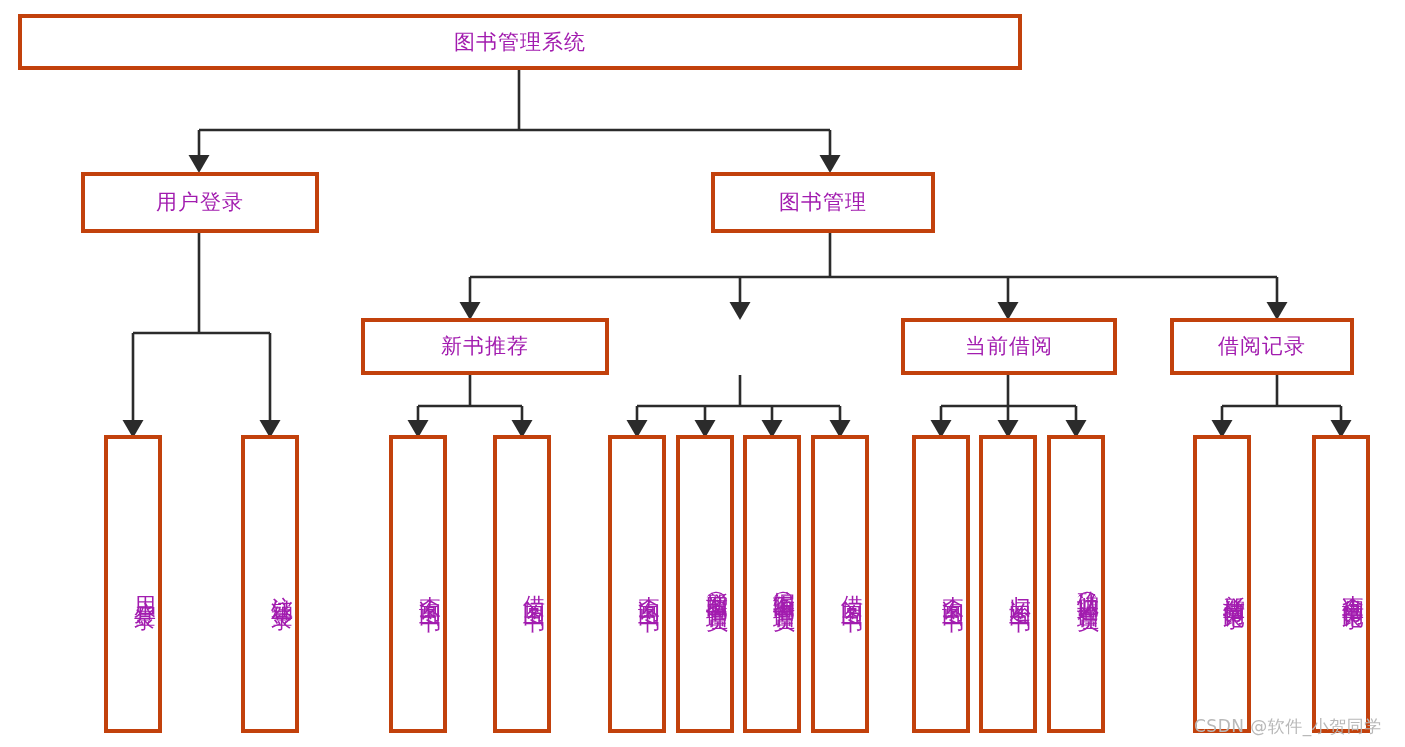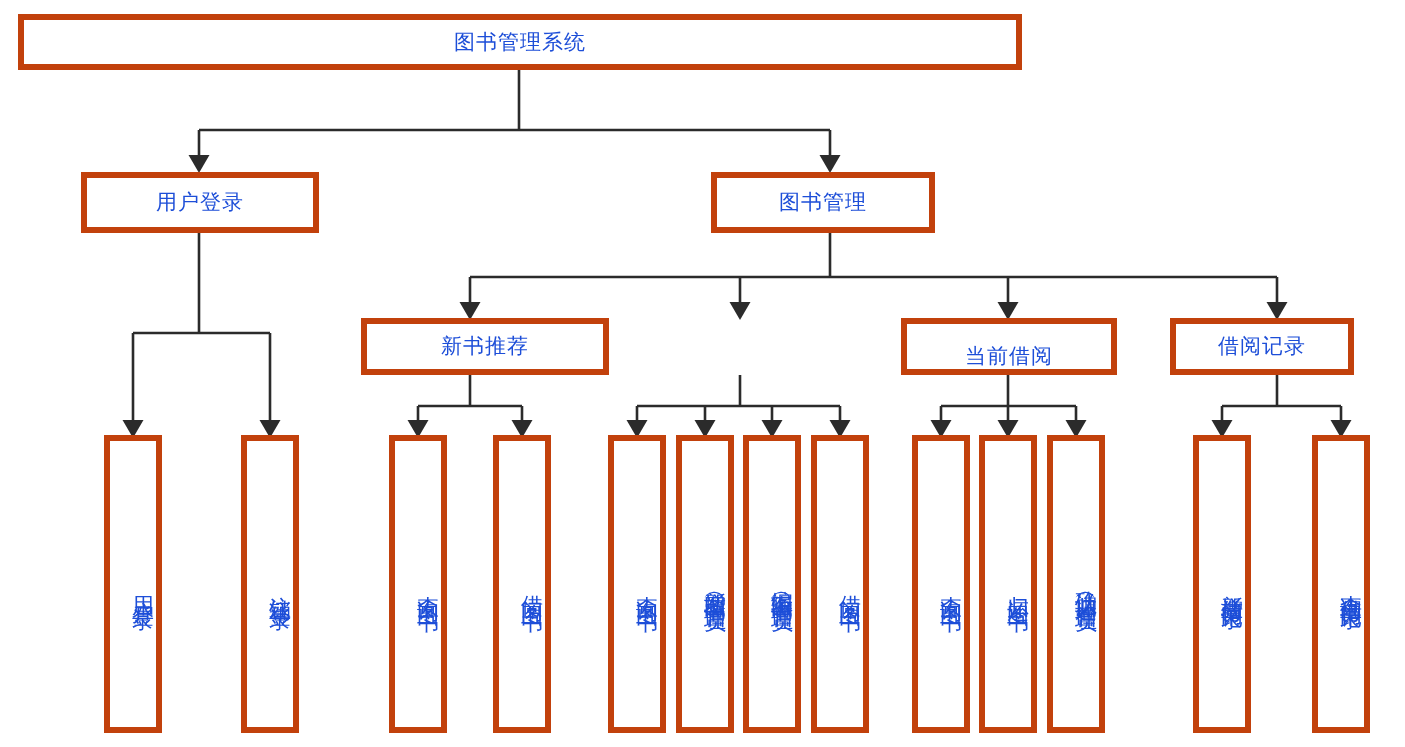--- a/index.html
+++ b/index.html
@@ -13,26 +13,26 @@
   #canvas {
     position: relative;
     width: 1405px;
     height: 747px;
     background: #ffffff;
     overflow: hidden;
   }
   .node {
     position: absolute;
     box-sizing: border-box;
-    border: 6px solid #c2410c;
+    border: 4px solid #c2410c;
     background: #ffffff;
     display: flex;
     align-items: center;
     justify-content: center;
-    color: #1d4ed8;
+    color: #a21caf;
     line-height: 1.18;
   }
   .node.horiz {
     font-size: 21px;
     letter-spacing: 1px;
   }
   .node.vert {
     writing-mode: vertical-rl;
     text-orientation: upright;
     align-items: flex-start;
@@ -132,21 +132,21 @@
 
   <div class="node horiz" style="left:711px; top:172px; width:224px; height:61px;">
     <span class="node-label">图书管理</span>
   </div>
 
   <div class="node horiz" style="left:361px; top:318px; width:248px; height:57px;">
     <span class="node-label">新书推荐</span>
   </div>
 
 
-  <div class="node horiz" style="left:901px; top:318px; width:216px; height:57px;align-items:flex-end;">
+  <div class="node horiz" style="left:901px; top:318px; width:216px; height:57px;">
     <span class="node-label">当前借阅</span>
   </div>
 
   <div class="node horiz" style="left:1170px; top:318px; width:184px; height:57px;">
     <span class="node-label">借阅记录</span>
   </div>
 
   <div class="node vert" style="left:104px; top:435px; width:58px; height:298px;">
     <span class="node-label">用户登录</span>
   </div>
@@ -192,14 +192,17 @@
   </div>
 
   <div class="node vert tall" style="left:1193px; top:435px; width:58px; height:298px;">
     <span class="node-label">新增借阅记录</span>
   </div>
 
   <div class="node vert tall" style="left:1312px; top:435px; width:58px; height:298px;">
     <span class="node-label">查询借阅记录</span>
   </div>
 
+  <div class="watermark" style="left:1194px; top:715px;">
+    <span>CSDN @软件_小贺同学</span>
+  </div>
 
 </div>
 
 </body></html>

